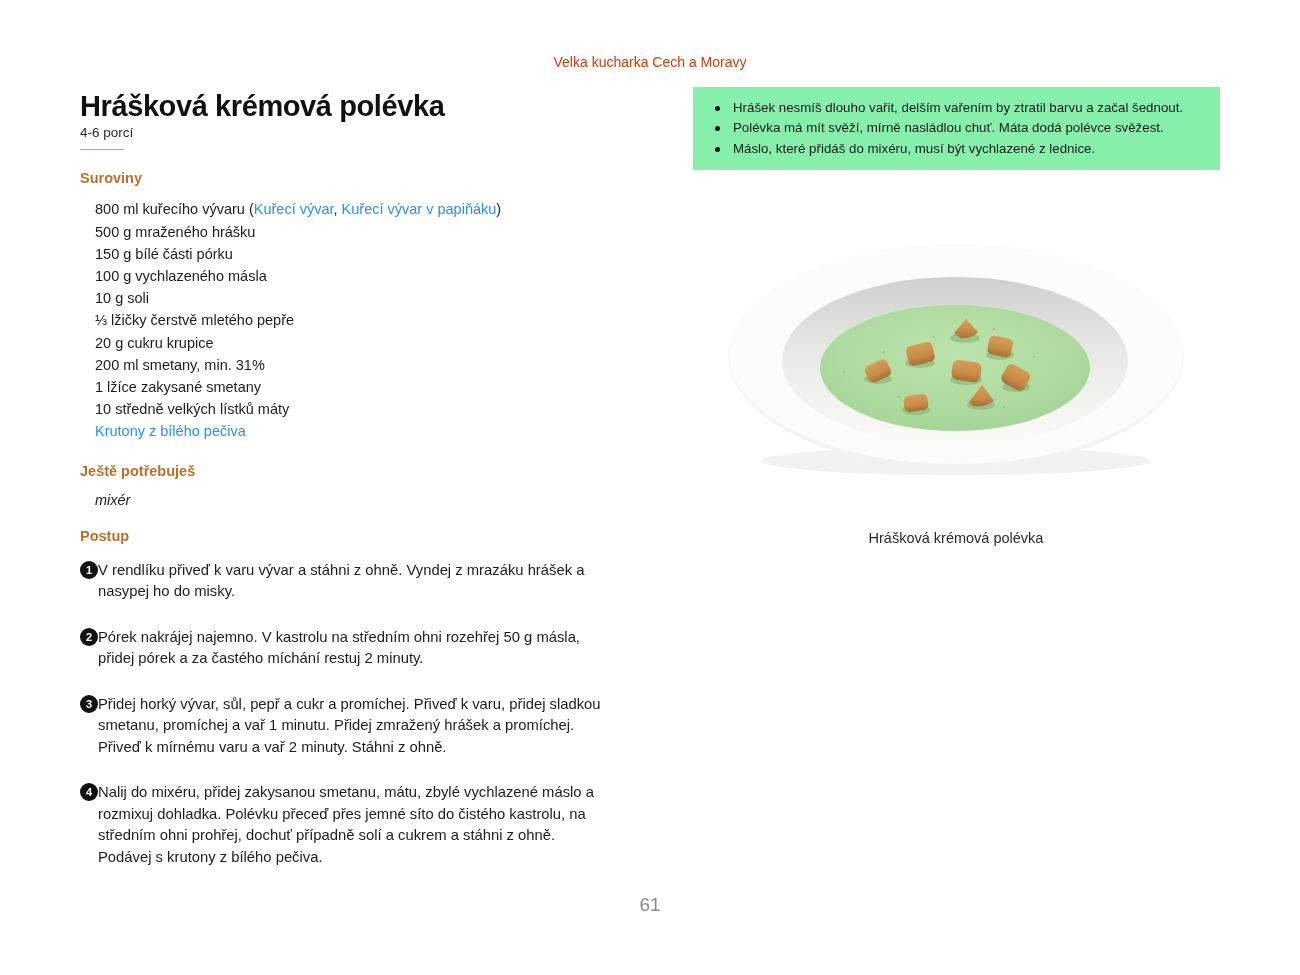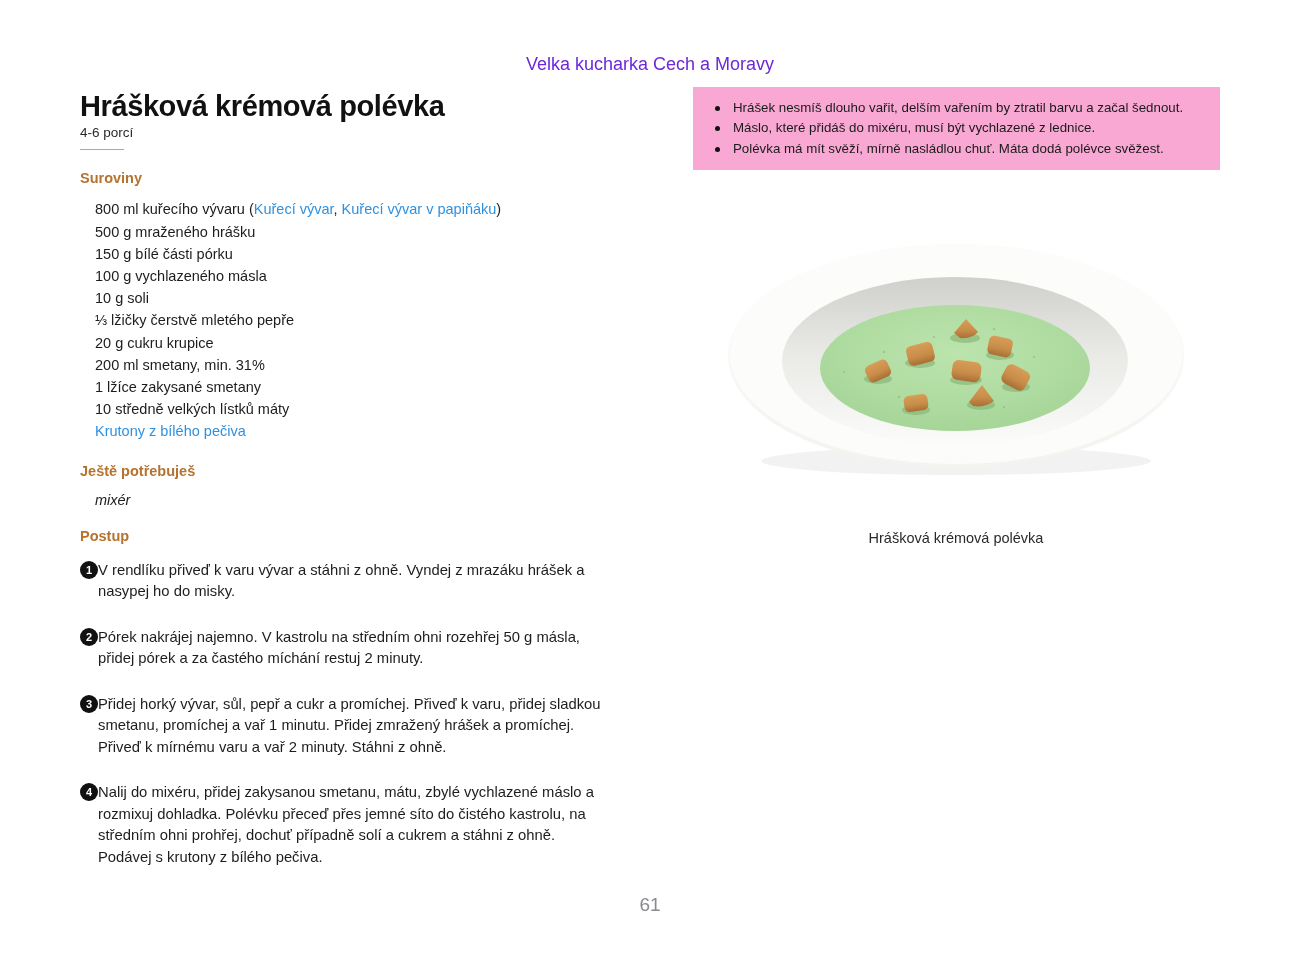--- a/index.html
+++ b/index.html
@@ -7,21 +7,21 @@
   body {
     position: relative;
     font-family: "Liberation Sans", "DejaVu Sans", sans-serif;
     color: #1d1d1f;
     overflow: hidden;
   }
 
   
   .book-header {
     position: absolute; top: 54px; left: 0; width: 100%;
-    text-align: center; font-size: 18px; color: #6d28d9;
+    text-align: center; font-size: 14px; color: #c2410c;
   }
 
   
   .left-col { position: absolute; left: 80px; top: 90px; width: 560px; }
 
   .recipe-title {
     font-size: 29px; font-weight: 700; letter-spacing: -0.4px; color: #111;
     line-height: 1.15;
   }
   .servings { margin-top: 2px; font-size: 13.5px; color: #2a2a2a; }
@@ -46,21 +46,21 @@
     display: flex; align-items: center; justify-content: center;
     margin-top: 1px;
   }
   .step-text {
     width: 505px; font-size: 14.8px; line-height: 21.5px; color: #1d1d1f;
   }
 
   
   .tips-box {
     position: absolute; left: 693px; top: 87px; width: 527px;
-    background: #f9a8d4; padding: 11px 18px 11px 14px;
+    background: #86efac; padding: 11px 18px 11px 14px;
   }
   .tips-box ul { list-style: none; }
   .tips-box li {
     position: relative; padding-left: 26px;
     font-size: 13.3px; line-height: 20.4px; color: #1a1a1a;
   }
   .tips-box li .bullet-dot {
     position: absolute; left: 8px; top: 8px;
     width: 5px; height: 5px; border-radius: 50%; background: #111;
   }
@@ -129,22 +129,22 @@
     <div class="step">
       <div class="step-num">4</div>
       <div class="step-text">Nalij do mixéru, přidej zakysanou smetanu, mátu, zbylé vychlazené máslo a rozmixuj dohladka. Polévku přeceď přes jemné síto do čistého kastrolu, na středním ohni prohřej, dochuť případně solí a cukrem a stáhni z ohně. Podávej s krutony z bílého pečiva.</div>
     </div>
   </div>
 </div>
 
 <div class="tips-box">
   <ul>
     <li><span class="bullet-dot"></span><span>Hrášek nesmíš dlouho vařit, delším vařením by ztratil barvu a začal šednout.</span></li>
+    <li><span class="bullet-dot"></span><span>Polévka má mít svěží, mírně nasládlou chuť. Máta dodá polévce svěžest.</span></li>
     <li><span class="bullet-dot"></span><span>Máslo, které přidáš do mixéru, musí být vychlazené z lednice.</span></li>
-    <li><span class="bullet-dot"></span><span>Polévka má mít svěží, mírně nasládlou chuť. Máta dodá polévce svěžest.</span></li>
   </ul>
 </div>
 
 <div class="figure">
   <svg width="524" height="250" viewBox="0 0 524 250" xmlns="http://www.w3.org/2000/svg">
     <defs>
       <radialGradient id="plateGrad" cx="50%" cy="40%" r="65%">
         <stop offset="0%" stop-color="#fdfdfc"></stop>
         <stop offset="75%" stop-color="#fafaf8"></stop>
         <stop offset="93%" stop-color="#f2f2ef"></stop>

